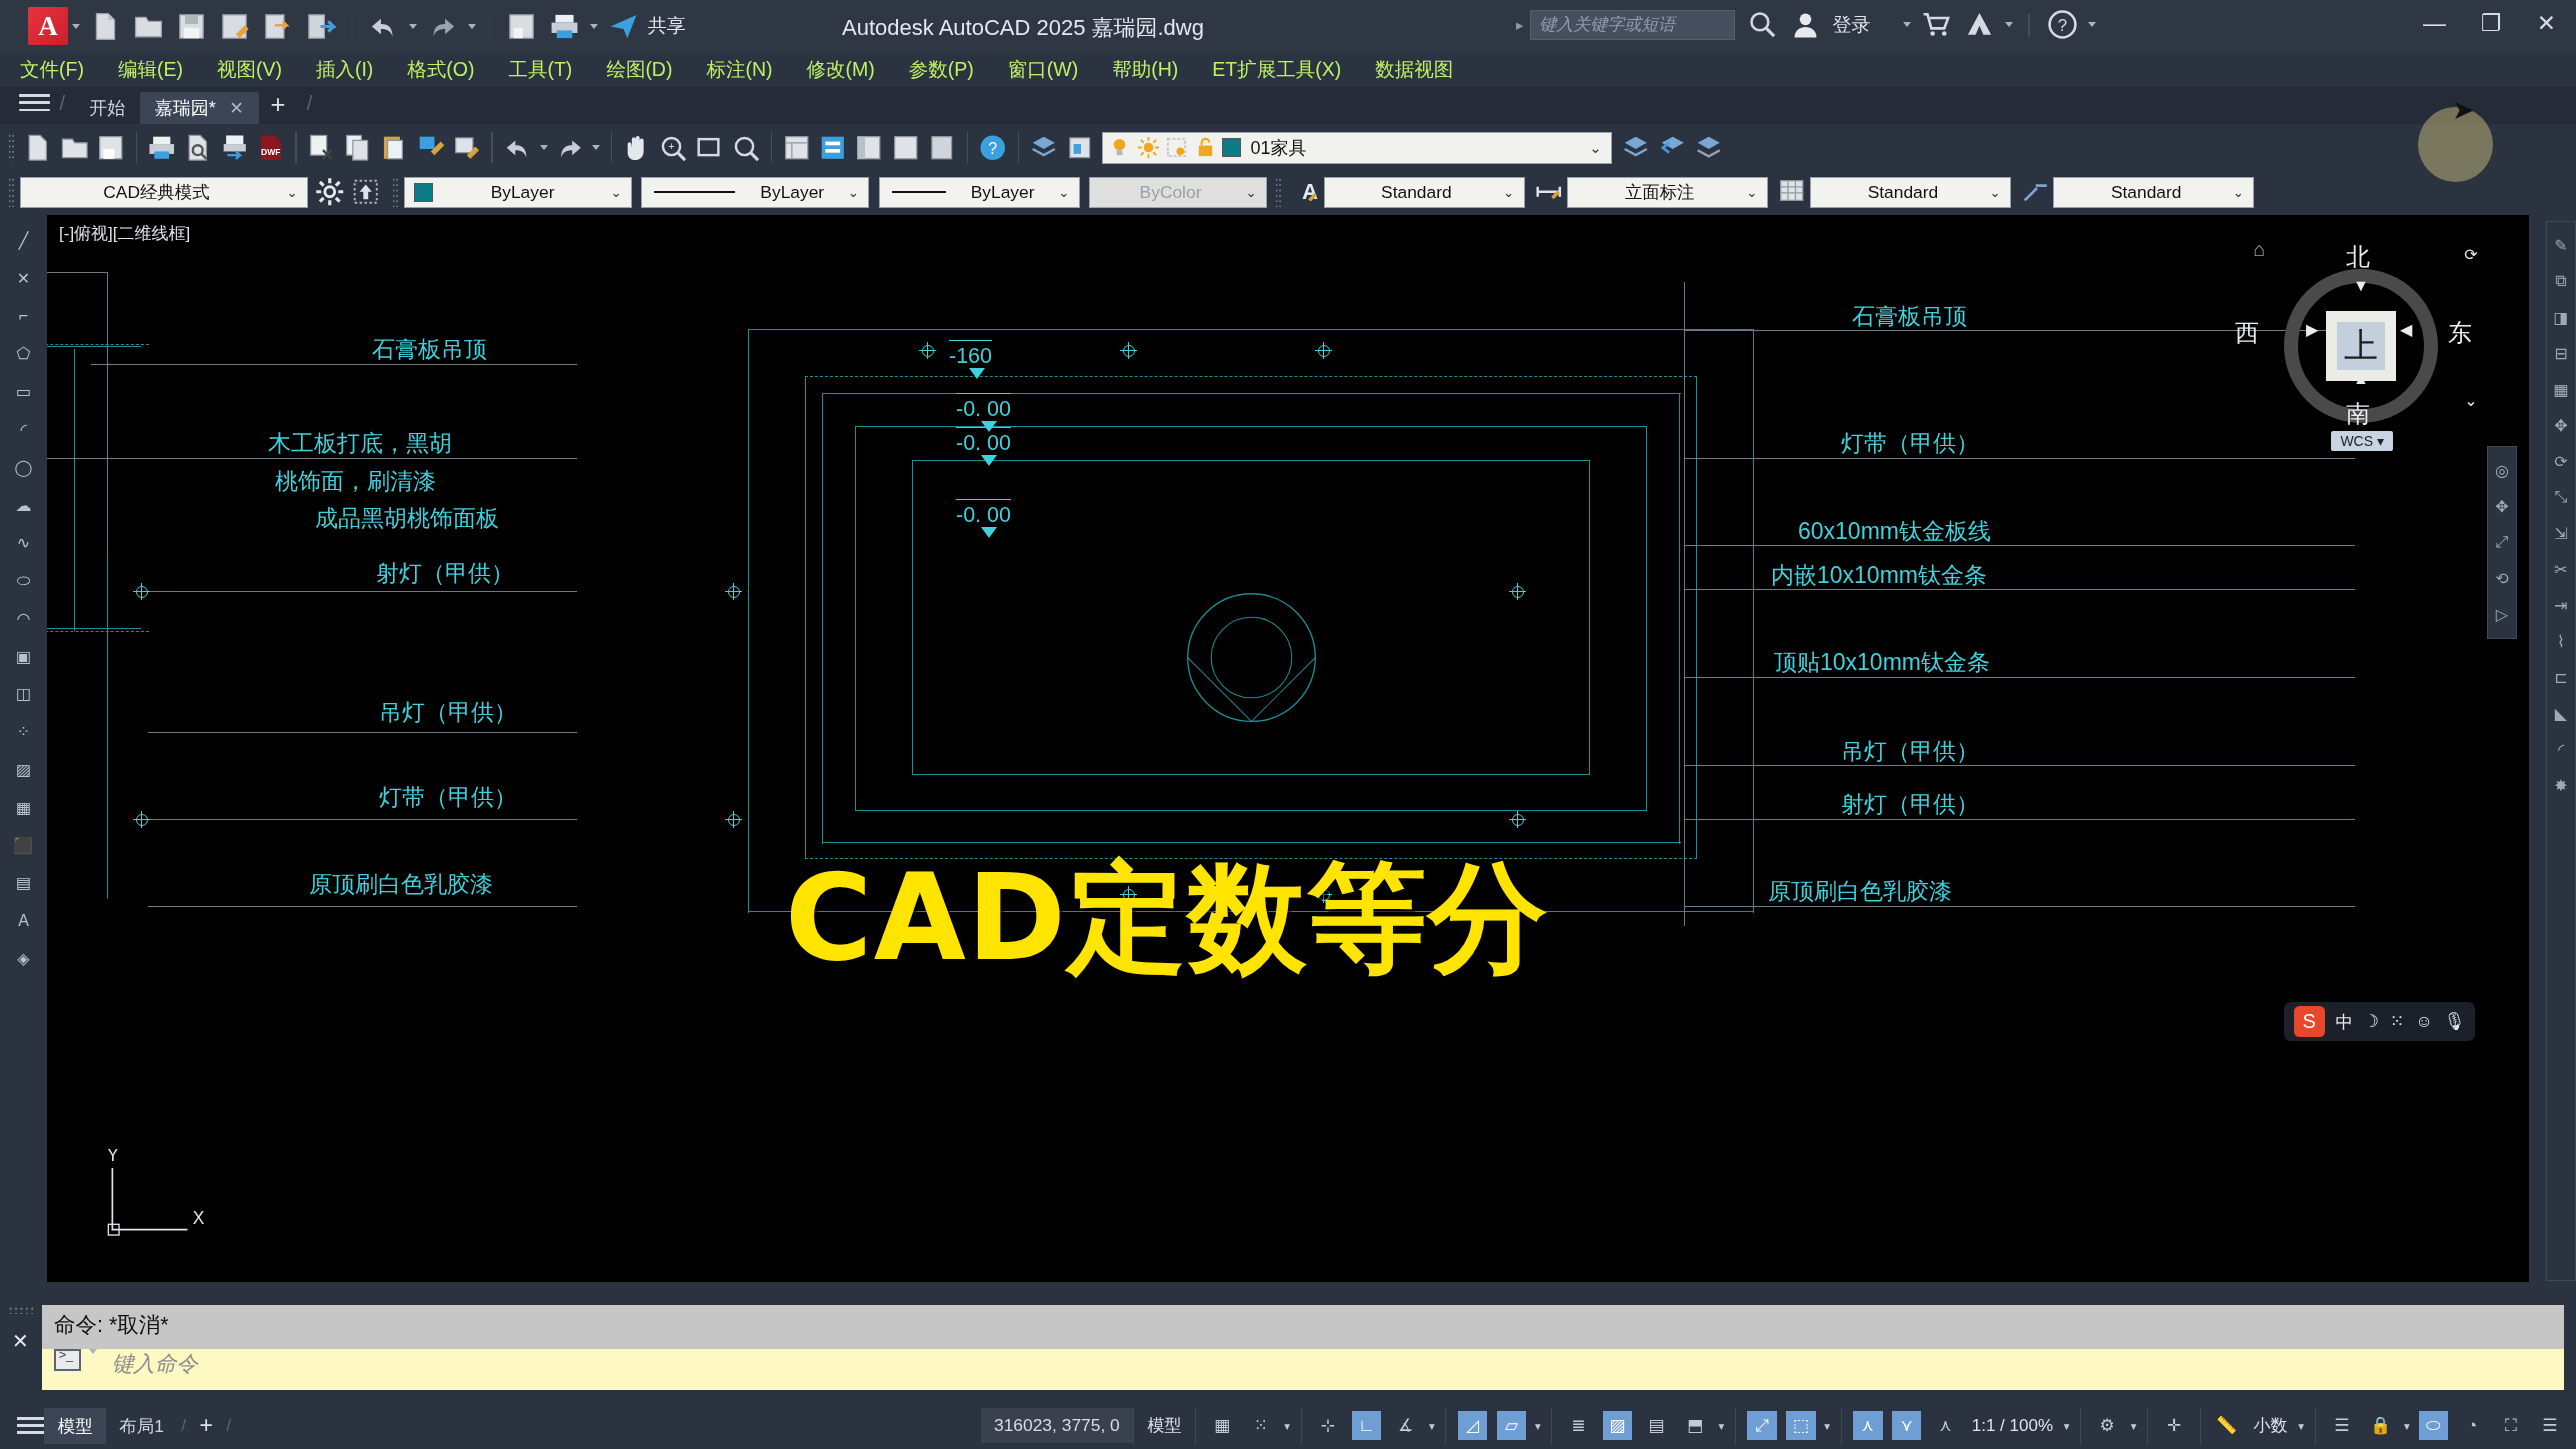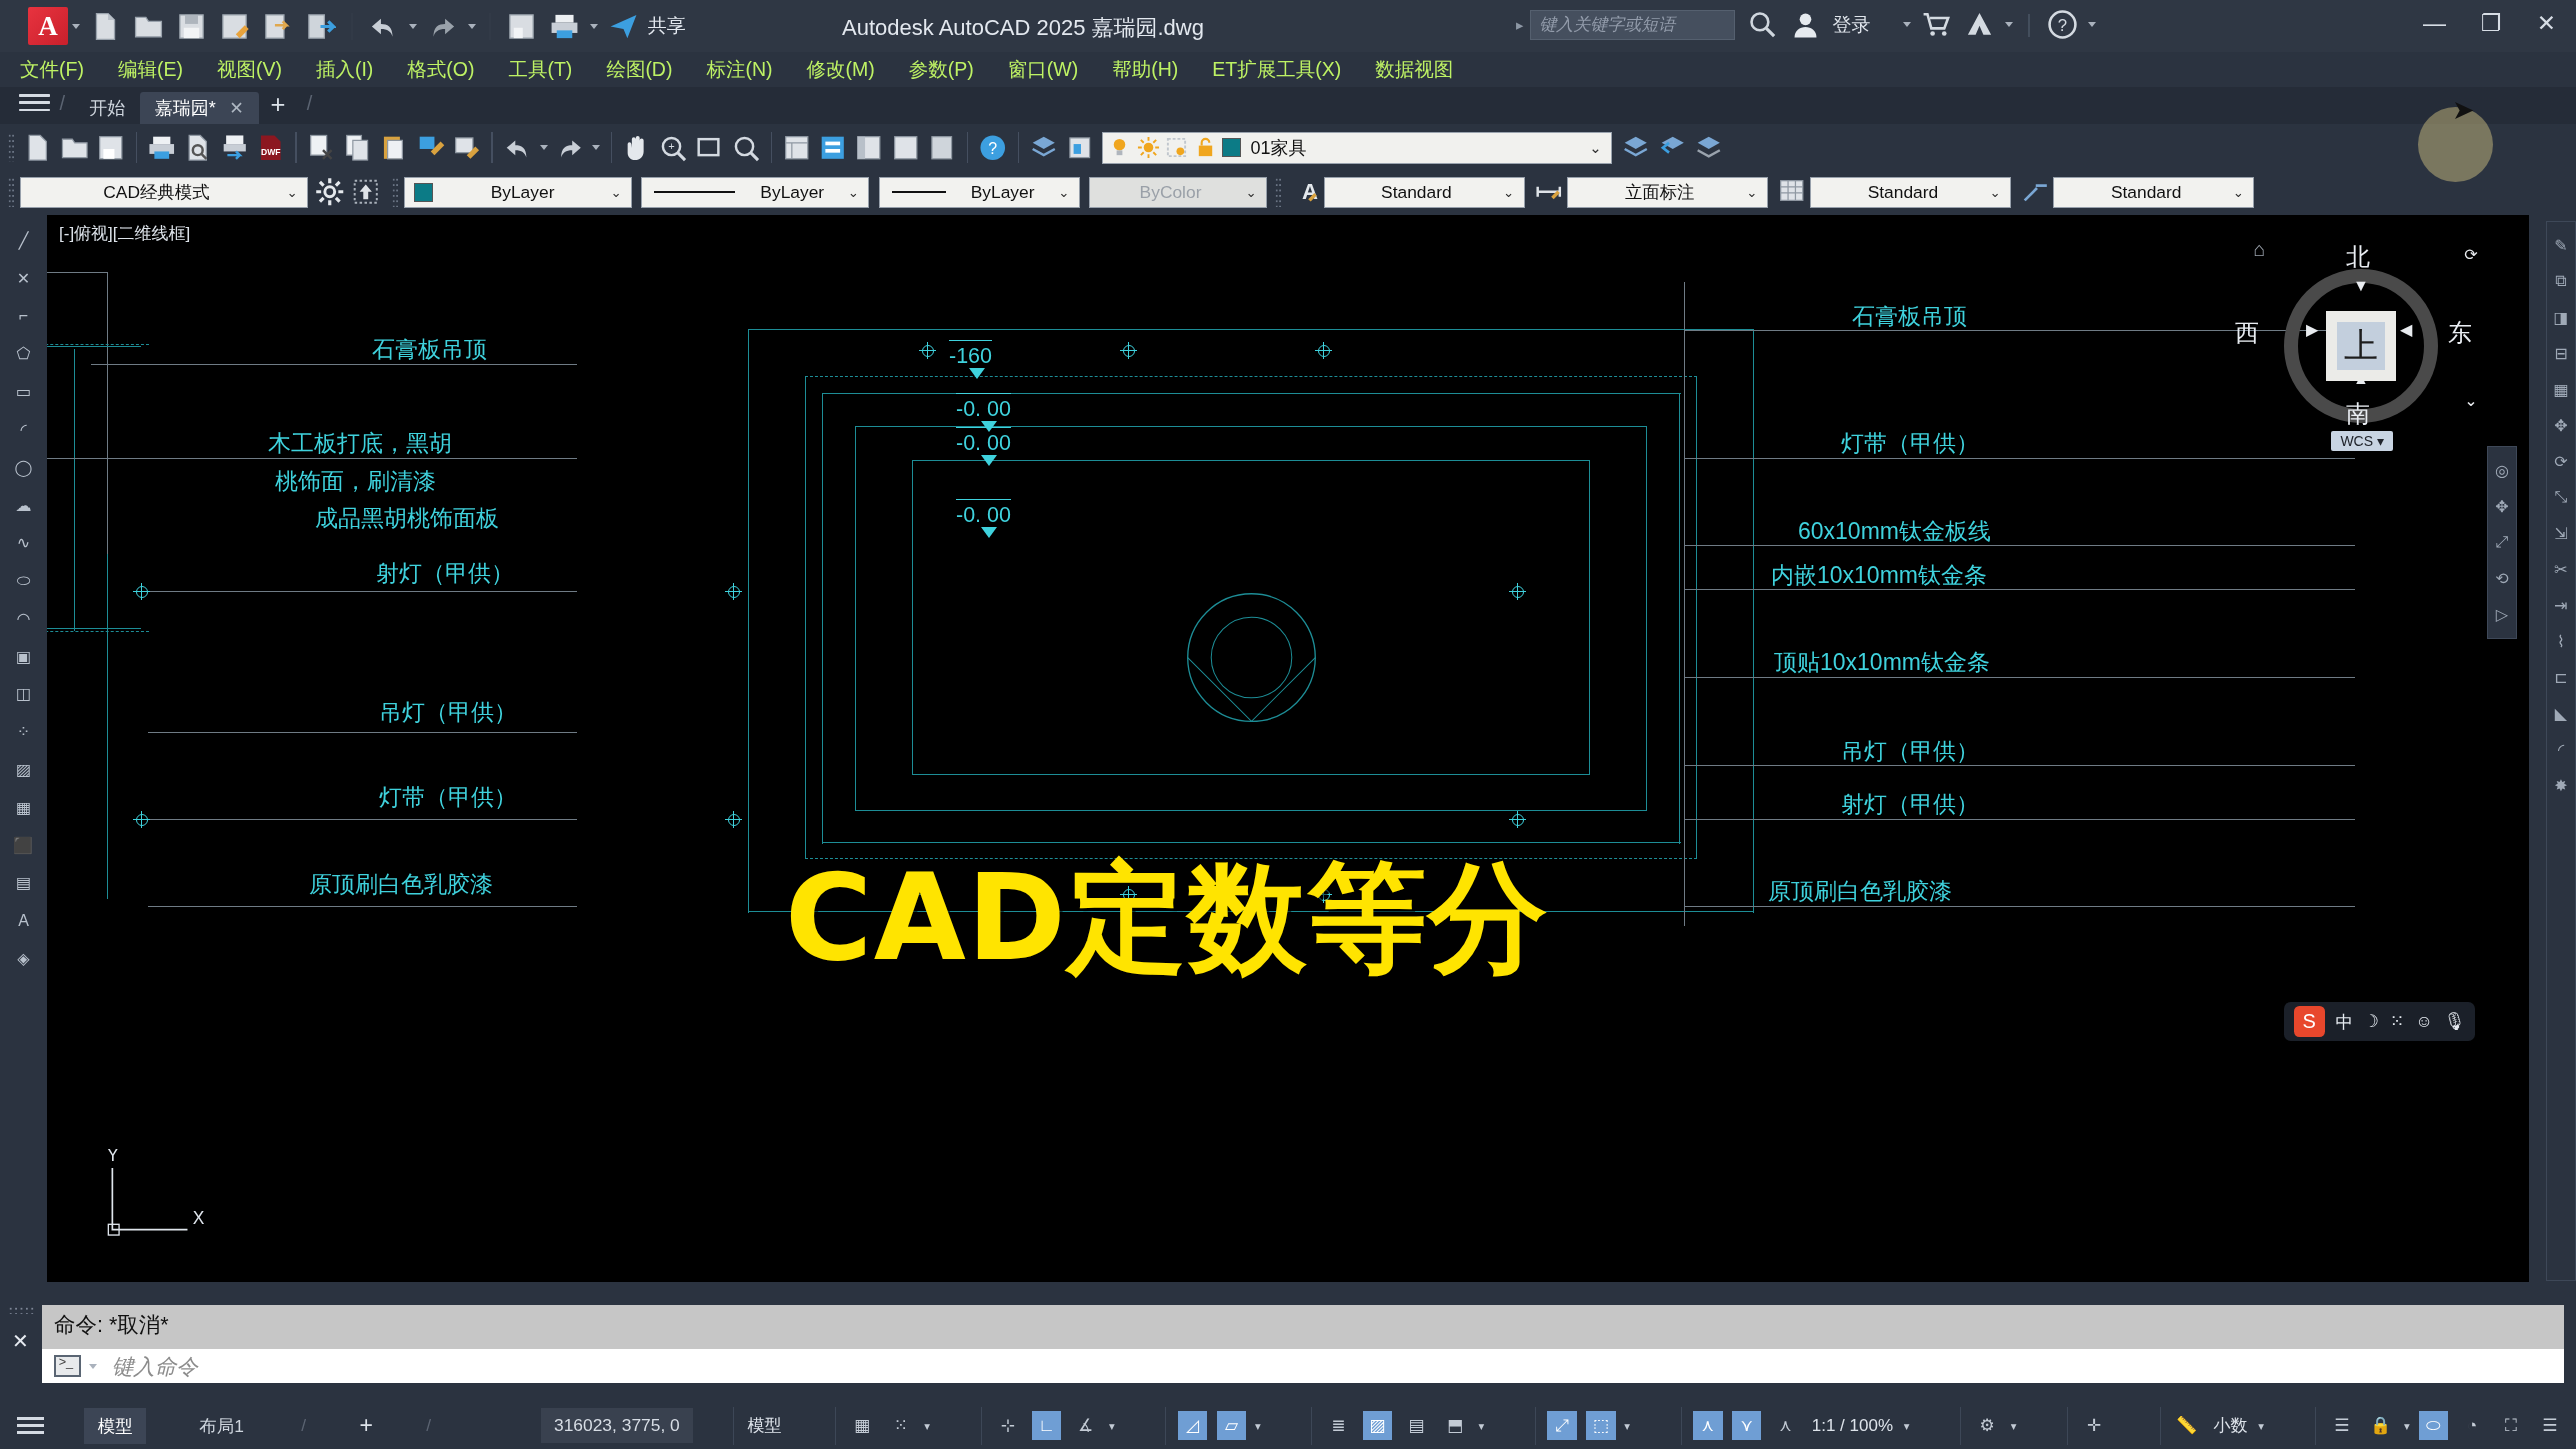--- a/index.html
+++ b/index.html
@@ -162,30 +162,30 @@
   
   .ucs { position:absolute; left:60px; bottom:27px; color:#dfe5ec; font-size:17.4px;}
 
   
   .cmdzone { position:absolute; left:0; top:1301px; width:2576px; height:101px; background:#2b3340;}
   .cmd-grip { position:absolute; left:8px; top:5.4px; width:27px; height:8px;
     background-image: radial-gradient(#7d8696 0.9px, transparent 1px); background-size:5.4px 5.4px;}
   .cmd-x { position:absolute; left:12px; top:28px; color:#e7ecf2; font-size:20px;}
   .cmd-hist { position:absolute; left:42px; top:4px; width:2522px; height:44px;
               background:#c6c6c6; color:#111; font-size:21.5px; padding:5.4px 12px; }
-  .cmd-input { position:absolute; left:42px; top:48px; width:2522px; height:34px;
-               background:#ffffff; display:flex; align-items:center; padding:0 12px; }
+  .cmd-input { position:absolute; left:42px; top:48px; width:2522px; height:41px;
+               background:#fef9c3; display:flex; padding:0 12px; }
   .cmd-input .pr { width:27px;height:21.5px;border:2px solid #5a6573; background:#e8eaec; margin-right:4px;
                    position:relative;}
   .cmd-input .pr:after{content:">_";position:absolute;left:2.7px;top:-2.7px;font-size:12.7px;color:#444;}
   .cmd-input .ph { color:#8c8c8c; font-style:italic; font-size:21.5px; margin-left:10.7px; }
 
   
   .statusbar { position:absolute; left:0; top:1402px; width:2576px; height:47px;
-               background:#2b3340; display:flex; align-items:center;gap:40px; }
+               background:#2b3340; display:flex; align-items:center; }
   .sb-hamb { width:27px; margin-left:17.4px; }
   .sb-hamb span{display:block;height:2.7px;background:#d5dbe3;margin:4px 0;}
   .sb-tab { color:#cfd6de; font-size:17.4px; padding:0 13.4px; height:36px; display:flex;align-items:center;}
   .sb-tab.active{ background:#3c4555; color:#fff;}
   .sb-slash{color:#5b6472;font-size:17.4px;margin:0 4px;}
   .sb-plus{color:#dde3ea;font-size:23px;margin:0 9.4px;}
   .sb-coord{ color:#d7dde5; font-size:17.4px; background:#39414f; padding:6.7px 13.4px; margin-left:auto;}
   .sb-grp{ display:flex; align-items:center; border-left:1.3px solid #3d4757; padding:0 6.7px; height:38px;}
   .sb-ic { width:29.5px;height:29.5px;margin:0 4.7px; display:flex;align-items:center;justify-content:center;
            color:#c3cbd5; font-size:17px; }

